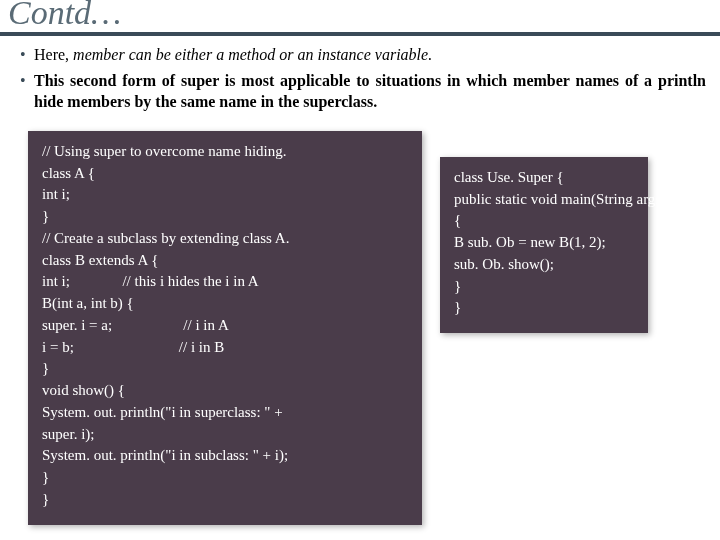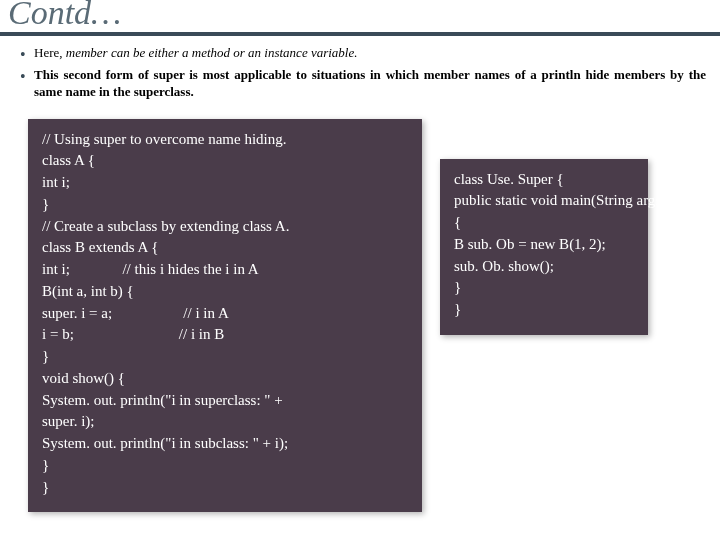--- a/index.html
+++ b/index.html
@@ -1,28 +1,28 @@
 <!DOCTYPE html>
 <html><head>
 <meta charset="utf-8">
 <style>
   * { box-sizing: border-box; margin: 0; padding: 0; }
   html, body { width: 720px; height: 540px; font-family: Georgia, 'Times New Roman', serif; background: #fff; color: #000; }
   .slide { width: 720px; height: 540px; position: relative; padding: 0; }
   .title { font-size: 34px; font-style: italic; color: #5a6b76; padding: 0 0 0 8px; line-height: 1.0; margin-top: -4px; }
   .rule { height: 4px; background: #3a4b58; margin: 2px 0 8px 0; width: 100%; }
-  .bullets { padding: 0 14px 0 20px; font-size: 13px; line-height: 1.35; }
+  .bullets { padding: 0 14px 0 20px; font-size: 16px; line-height: 1.35; }
   .bullets li { list-style: none; position: relative; padding-left: 14px; margin-bottom: 4px; text-align: justify; }
   .bullets li::before { content: "•"; position: absolute; left: 0; top: 0; color: #3a4b58; font-size: 16px; }
   .bullets .em { font-style: italic; }
   .bullets .b { font-weight: bold; }
   .codewrap { display: flex; gap: 18px; padding: 14px 14px 0 28px; align-items: flex-start; }
   .codebox { background: #4a3c4a; color: #fff; font-family: Georgia, 'Times New Roman', serif; font-size: 15px; line-height: 1.45; padding: 10px 14px 14px 14px; white-space: pre; box-shadow: 2px 2px 6px rgba(0,0,0,0.3); }
   .codebox.left { flex: 0 0 auto; width: 394px; }
-  .codebox.right { flex: 0 0 auto; width: 208px; margin-top: 40px; }
+  .codebox.right { flex: 0 0 auto; width: 208px; margin-top: 26px; }
 </style>
 </head>
 <body>
 <div class="slide">
 
   <div class="title">Contd…</div>
   <div class="rule"></div>
 
   <ul class="bullets">
     <li>

